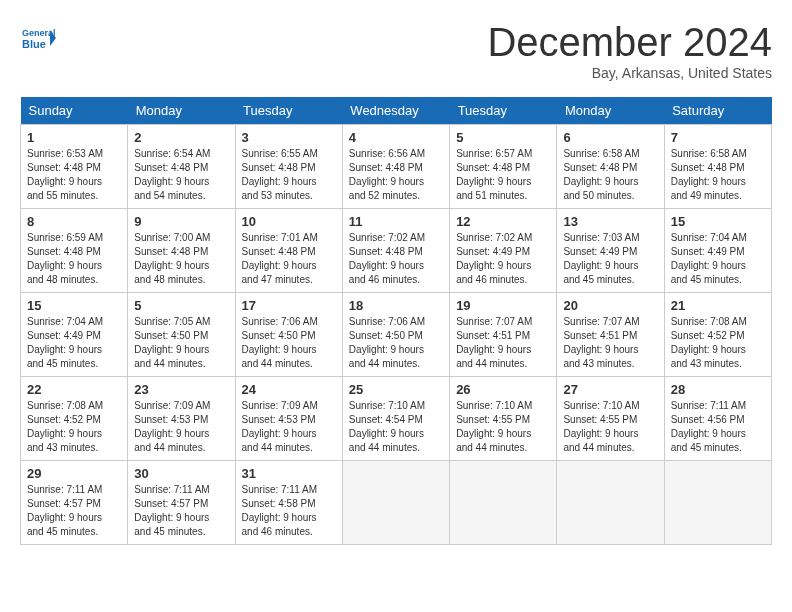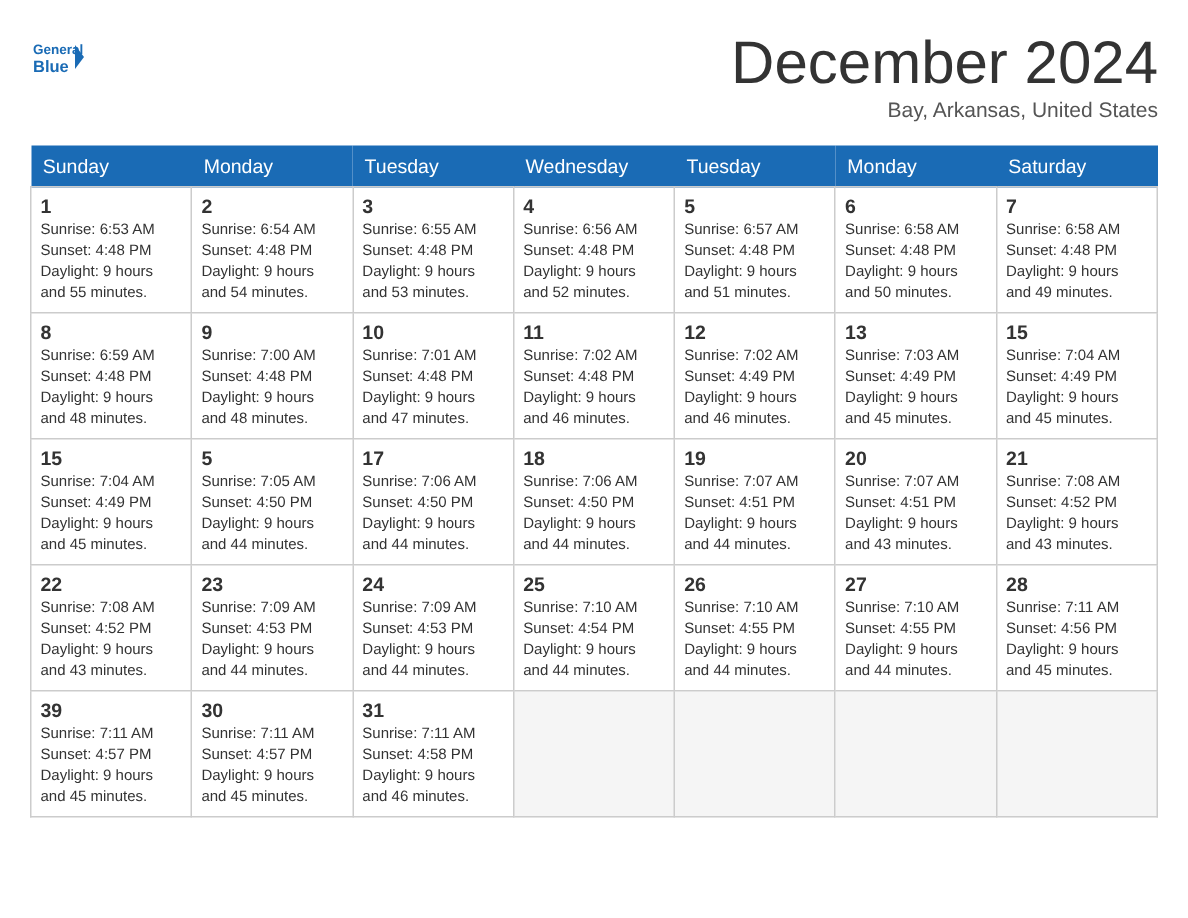--- a/index.html
+++ b/index.html
@@ -329,21 +329,21 @@
         <div class="day-num">28</div>
         <div class="day-info">
           Sunrise: 7:11 AM<br>
           Sunset: 4:56 PM<br>
           Daylight: 9 hours and 45 minutes.
         </div>
       </td>
       </tr>
       <tr>
         <td>
-        <div class="day-num">39</div>
+        <div class="day-num">29</div>
         <div class="day-info">
           Sunrise: 7:11 AM<br>
           Sunset: 4:57 PM<br>
           Daylight: 9 hours and 45 minutes.
         </div>
       </td>
         <td>
         <div class="day-num">30</div>
         <div class="day-info">
           Sunrise: 7:11 AM<br>

